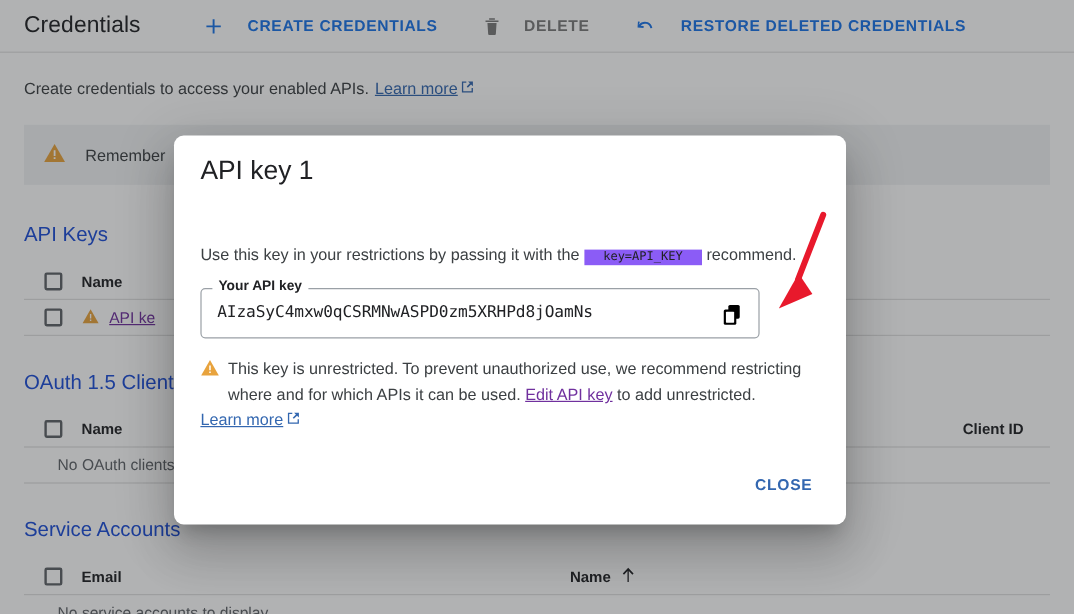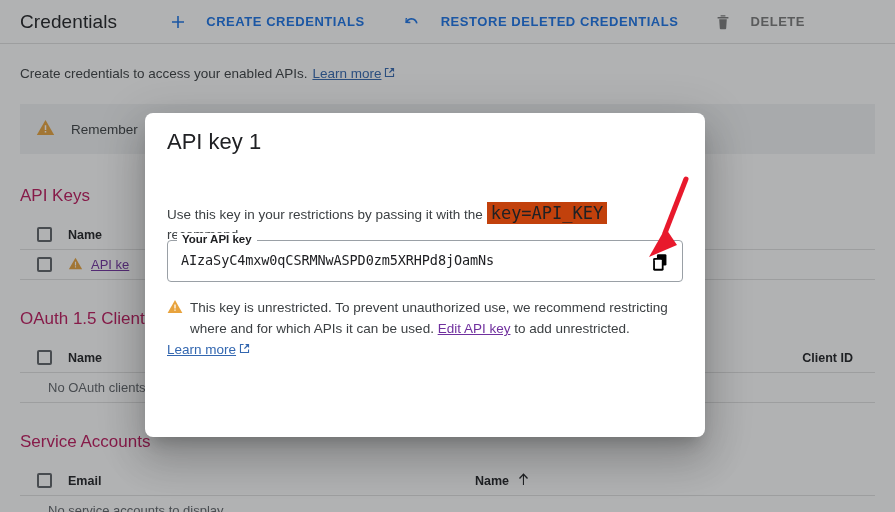--- a/index.html
+++ b/index.html
@@ -73,21 +73,21 @@
     display: flex; align-items: center;
     white-space: nowrap;
     box-shadow: 0 1px 2px rgba(60,64,67,.25);
     cursor: pointer;
     font-family: "Liberation Sans", sans-serif;
   }
 
   
   .section-h {
     position: absolute; left: 20px;
-    font-size: 17px; color: #be185d; font-weight: 400;
+    font-size: 17px; color: #1d4ed8; font-weight: 400;
   }
   #h-apikeys   { top: 186px; }
   #h-oauth     { top: 309px; }
   #h-service   { top: 432px; }
 
   
   .tbl { position: absolute; left: 20px; width: 855px; }
   #tbl-apikeys { top: 220px; }
   #tbl-oauth   { top: 343px; }
   #tbl-service { top: 466px; }
@@ -136,30 +136,30 @@
   #dlg-title {
     position: absolute; left: 22px; top: 16px;
     font-size: 22px; color: #202124; font-weight: 400;
   }
   #dlg-desc {
     position: absolute; left: 22px; top: 90px; right: 22px;
     font-size: 13.5px; color: #3c4043; line-height: 20px;
   }
   code.kbd {
     font-family: "DejaVu Sans Mono", monospace;
-    font-size: 17px;
-    background: #c2410c;
-    padding: 1px 4px;
+    font-size: 10px;
+    background: #8b5cf6;
+    padding: 1px 16px;
     color: #202124;
   }
 
   
   #key-field {
     position: absolute; left: 22px; top: 127px;
-    width: 516px; height: 42px;
+    width: 466px; height: 42px;
     border: 1px solid #9aa0a6; border-radius: 4px;
   }
   #key-legend {
     position: absolute; left: 9px; top: -8px;
     background: #ffffff; padding: 0 5px;
     font-size: 11.5px; font-weight: bold; color: #202124;
   }
   #key-value {
     position: absolute; left: 13px; top: 11px;
     font-family: "DejaVu Sans Mono", monospace;
@@ -202,36 +202,36 @@
 
     <button class="tb-btn" id="btn-create">
       <span class="ic">
         <svg width="16" height="16" viewBox="0 0 16 16">
             <path d="M7.2 2h1.6v5.2H14v1.6H8.8V14H7.2V8.8H2V7.2h5.2z" fill="#1a73e8"></path>
           </svg>
       </span>
       <span>CREATE CREDENTIALS</span>
     </button>
 
+    <button class="tb-btn disabled" id="btn-delete">
+      <span class="ic">
+        <svg width="14" height="16" viewBox="0 0 14 16">
+          <path d="M4.6 1.2h4.8v1.3H4.6zM1.6 3h10.8v1.4H1.6zM3.2 5.2h7.6l-.6 9.1a.9.9 0 0 1-.9.9H4.7a.9.9 0 0 1-.9-.9z" fill="#7a7a7a"></path>
+        </svg>
+      </span>
+      <span>DELETE</span>
+    </button>
+
     <button class="tb-btn" id="btn-restore">
       <span class="ic">
         <svg width="18" height="14" viewBox="0 0 18 14">
           <path d="M3.2 5.8C5 3.2 8.3 2.4 11 3.6c2 .9 3.3 2.7 3.6 4.7l-1.6.3c-.25-1.5-1.2-2.8-2.7-3.5-1.9-.85-4.2-.3-5.5 1.4l2.6.2-.12 1.6-5-.4.35-4.9 1.6.12z" fill="#1a73e8"></path>
         </svg>
       </span>
       <span>RESTORE DELETED CREDENTIALS</span>
-    </button>
-
-    <button class="tb-btn disabled" id="btn-delete">
-      <span class="ic">
-        <svg width="14" height="16" viewBox="0 0 14 16">
-          <path d="M4.6 1.2h4.8v1.3H4.6zM1.6 3h10.8v1.4H1.6zM3.2 5.2h7.6l-.6 9.1a.9.9 0 0 1-.9.9H4.7a.9.9 0 0 1-.9-.9z" fill="#7a7a7a"></path>
-        </svg>
-      </span>
-      <span>DELETE</span>
     </button>
   </div>
 
   <div id="subtitle-row">
     <span>Create credentials to access your enabled APIs.</span>
     <a class="linkblue">
       <span>Learn more</span>
       <span class="ext">
         <svg width="11" height="11" viewBox="0 0 12 12">
           <path d="M1 1h4v1.2H2.2v7.6h7.6V7H11v4H1z" fill="#3367b0"></path>
@@ -349,20 +349,21 @@
       <span>Learn more</span>
       <span class="ext">
         <svg width="11" height="11" viewBox="0 0 12 12">
           <path d="M1 1h4v1.2H2.2v7.6h7.6V7H11v4H1z" fill="#3367b0"></path>
           <path d="M6.6 1H11v4.4L9.3 3.7 6.4 6.6 5.4 5.6l2.9-2.9z" fill="#3367b0"></path>
         </svg>
       </span>
     </a>
   </div>
 
+  <button id="dlg-close">CLOSE</button>
 </div>
 
 <div id="arrow">
   <svg width="110" height="95" viewBox="0 0 110 95">
     <path d="M101 4 L80 58" stroke="#e8192c" stroke-width="5" stroke-linecap="round" fill="none"></path>
     <path d="M80.5 53 L64 82 L92 70 Z" fill="#e8192c"></path>
   </svg>
 </div>
 
 </body></html>

